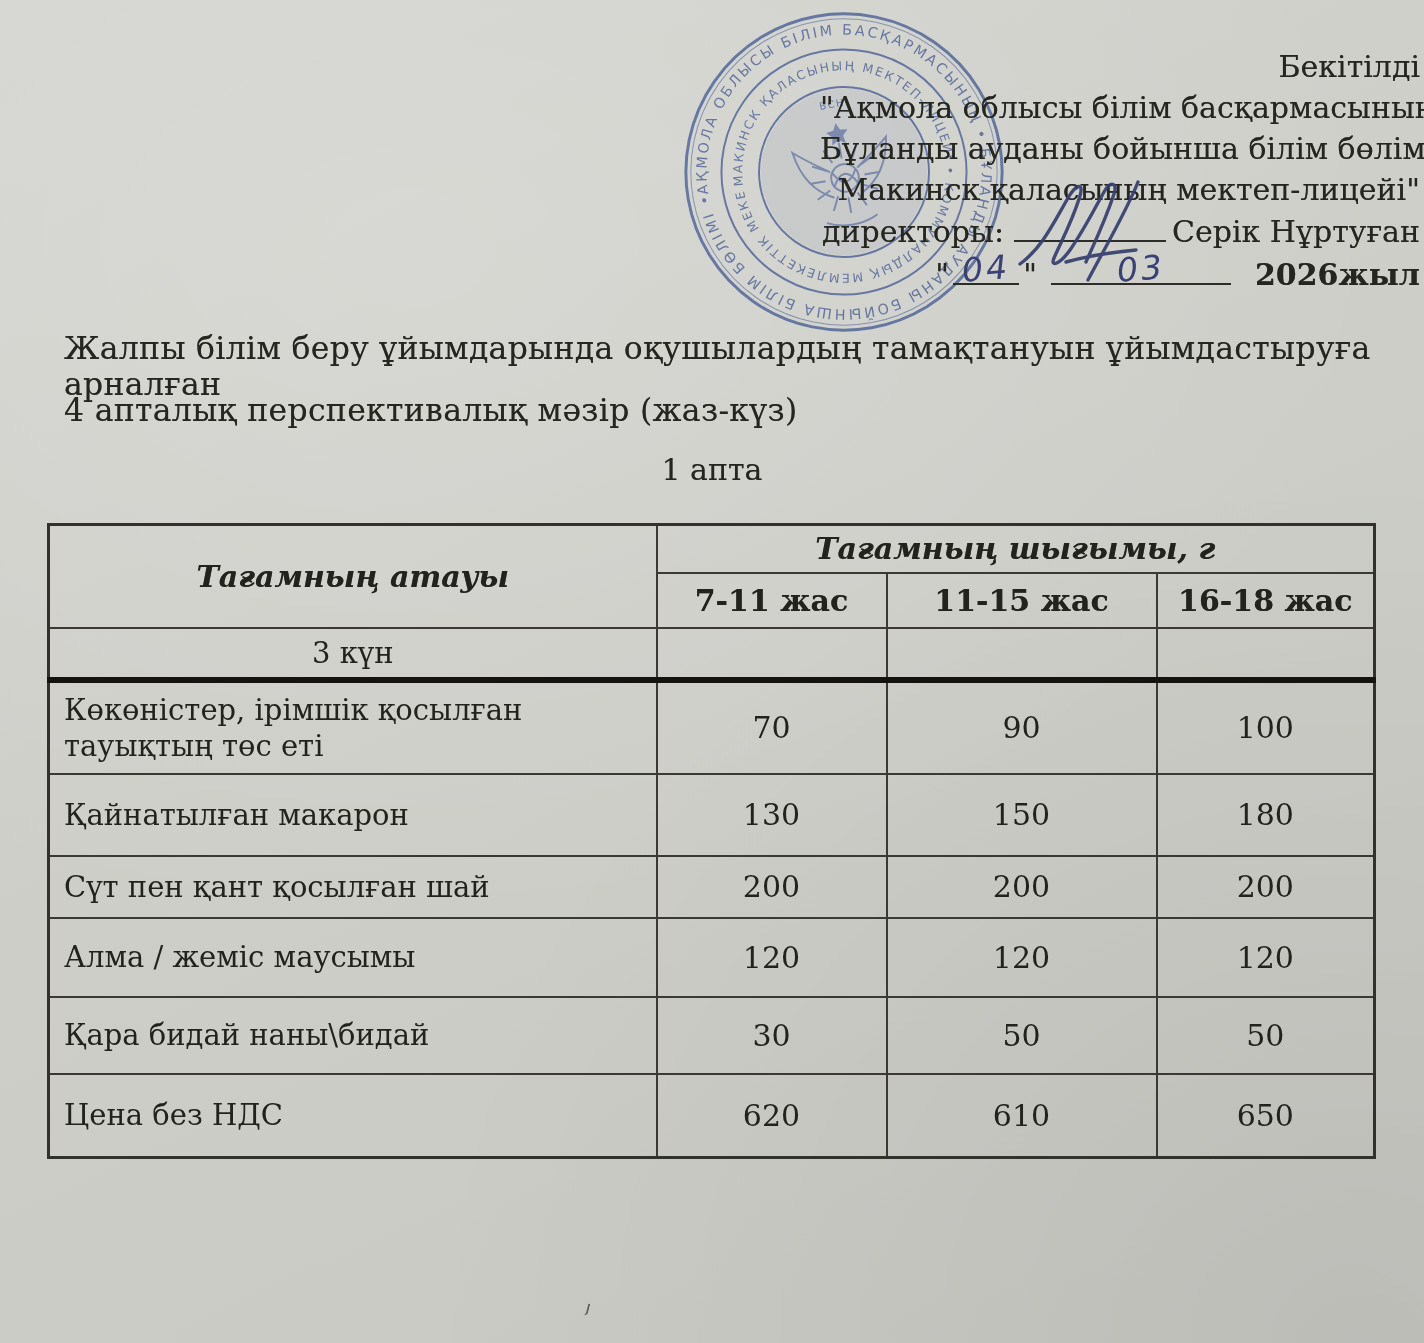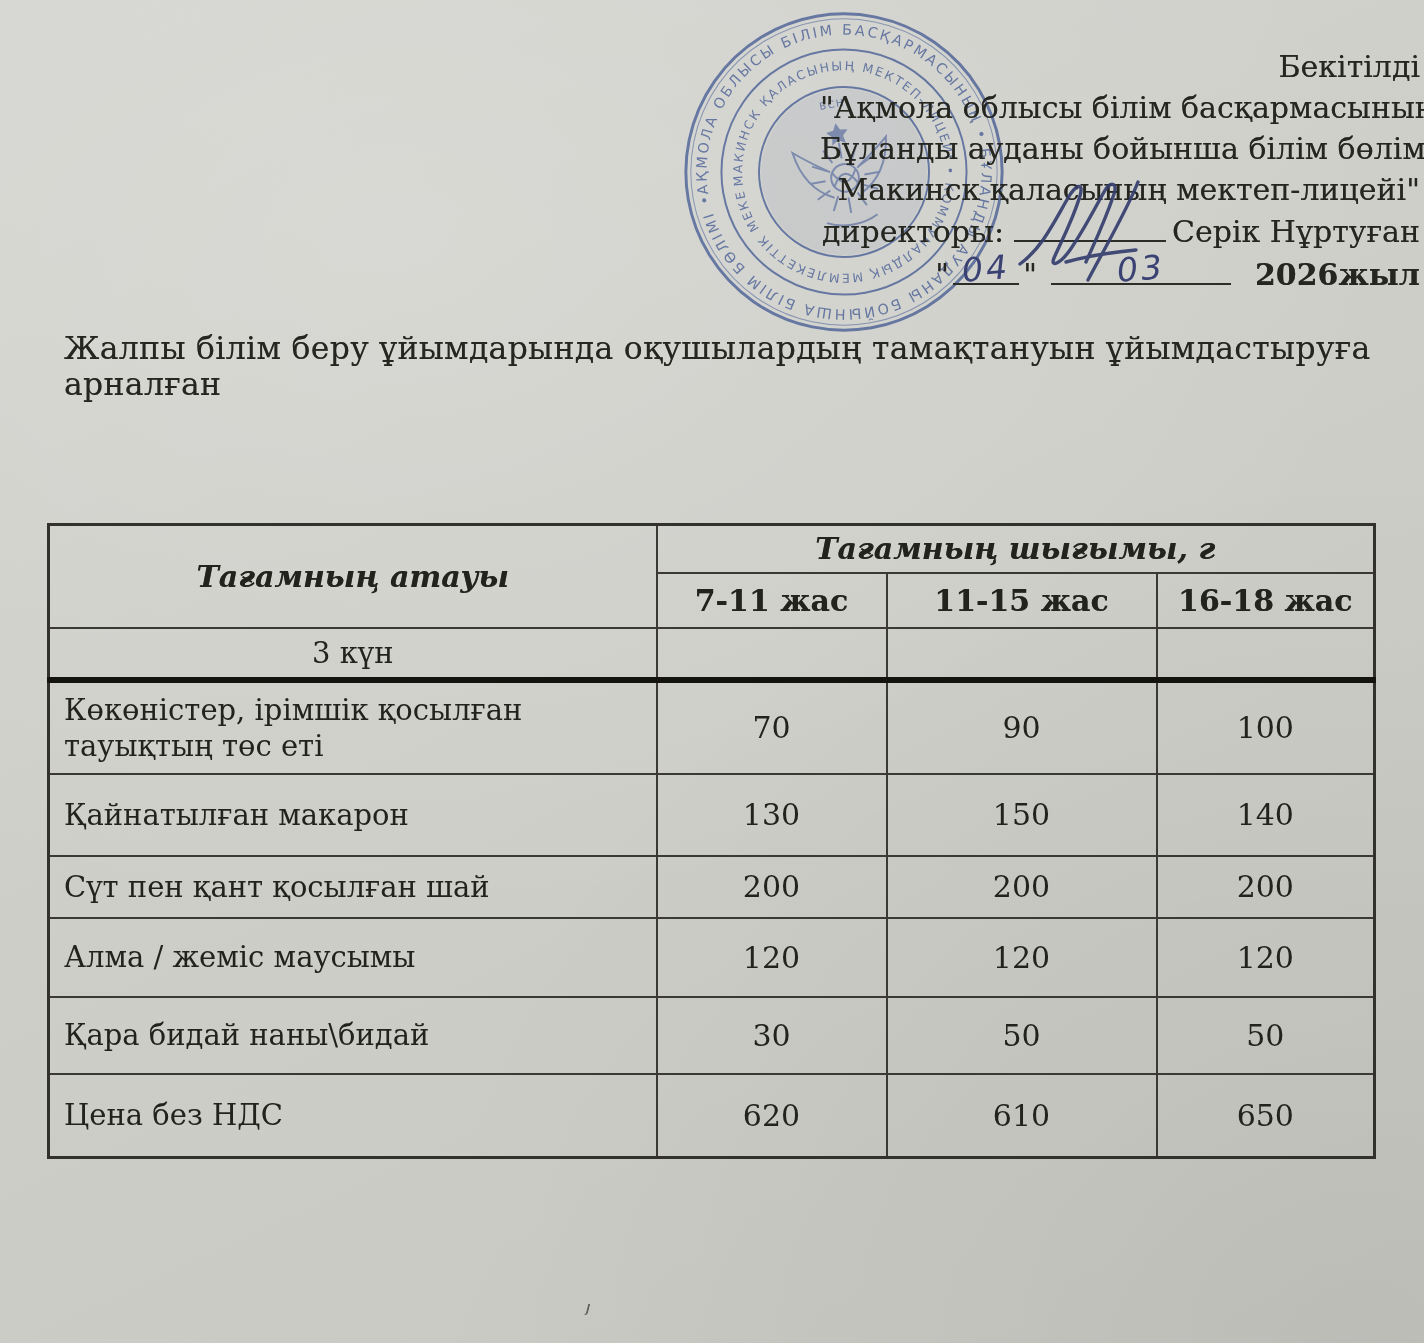--- a/index.html
+++ b/index.html
@@ -145,20 +145,22 @@
           </g>
         </svg>
       </span><span>Серік Нұртуған</span>
     </div>
     <div class="a-line date-line">
       <span>"</span><span class="blank day-blank"><span class="hand">04</span></span><span>"</span><span class="blank month-blank"><span class="hand">03</span></span><span class="year-token">2026жыл</span>
     </div>
   </div>
 
   <div class="title-line1">Жалпы білім беру ұйымдарында оқушылардың тамақтануын ұйымдастыруға арналған</div>
+  <div class="title-line2">4 апталық перспективалық мәзір (жаз-күз)</div>
+  <div class="week-label">1 апта</div>
 
   <table class="menu">
     <colgroup>
         <col class="c1">
         <col class="c2">
         <col class="c3">
         <col class="c4">
       </colgroup>
     <tbody>
         <tr class="hdr-group">
@@ -179,21 +181,21 @@
     <tr class="rh1">
       <td class="dish">Көкөністер, ірімшік қосылған тауықтың төс еті</td>
       <td class="val">70</td>
       <td class="val">90</td>
       <td class="val">100</td>
     </tr>
     <tr class="rh2">
       <td class="dish">Қайнатылған макарон</td>
       <td class="val">130</td>
       <td class="val">150</td>
-      <td class="val">140</td>
+      <td class="val">180</td>
     </tr>
     <tr class="rh3">
       <td class="dish">Сүт пен қант қосылған шай</td>
       <td class="val">200</td>
       <td class="val">200</td>
       <td class="val">200</td>
     </tr>
     <tr class="rh4">
       <td class="dish">Алма / жеміс маусымы</td>
       <td class="val">120</td>

